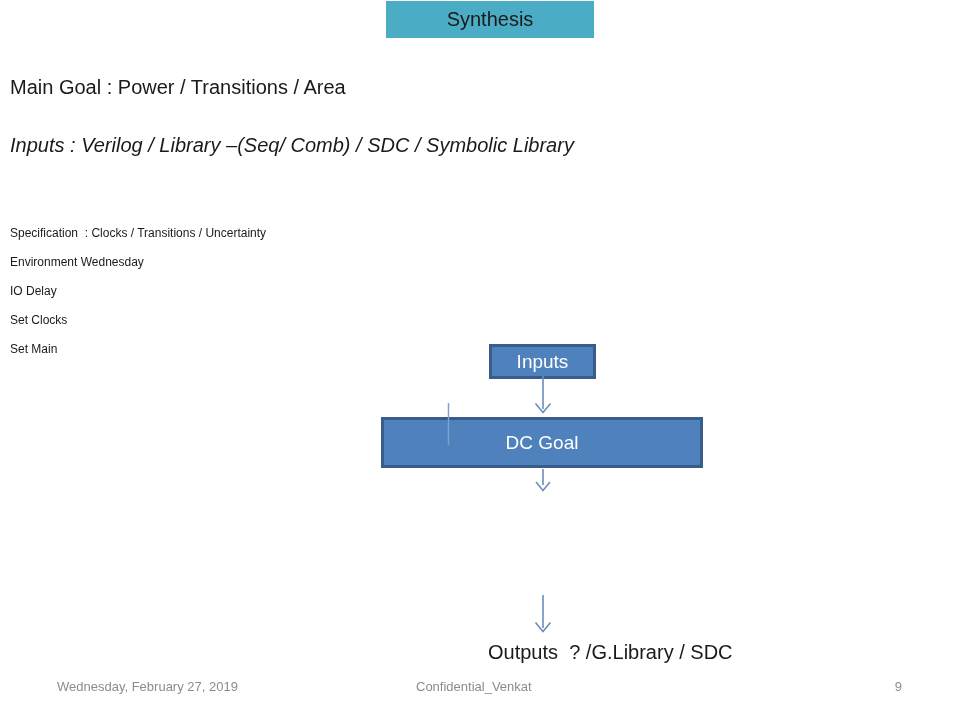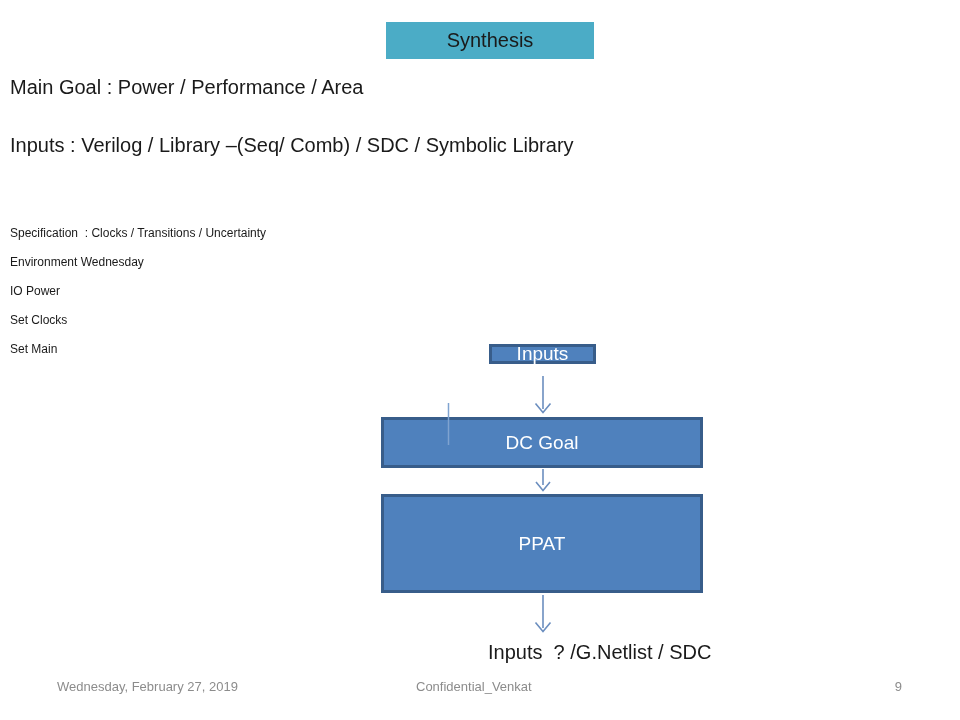--- a/index.html
+++ b/index.html
@@ -19,50 +19,50 @@
     background:#d9d9d9;
   }
   .slide{
     position:relative;
     width:960px;height:720px;
     background:var(--background);
     overflow:hidden;
   }
   .title-box{
     position:absolute;
-    left:386px;top:22px;width:208px;height:37px;
+    left:386px;top:1px;width:208px;height:37px;
     background:var(--title-bg);
     display:flex;align-items:center;justify-content:center;
   }
   .title-box span{
     font-size:20px;color:var(--text);
   }
   .body-line{
     position:absolute;left:10px;
     font-size:20px;color:var(--text);
     white-space:pre-wrap;
   }
   .line-main-goal{top:76px;}
-  .line-inputs{top:134px;}
+  .line-inputs{top:134px;font-style:italic;}
   .spec-block{
     position:absolute;left:10px;top:219px;
     font-size:12px;color:var(--text);
   }
   .spec-block p{
     line-height:29px;white-space:pre-wrap;
   }
   .flow-box{
     position:absolute;
     background:var(--box-fill);
     border:3px solid var(--box-border);
     display:flex;align-items:center;justify-content:center;
     color:var(--box-text);
     font-size:19px;
   }
-  .box-inputs{left:489px;top:344px;width:107px;height:20px;border-width:3px;}
+  .box-inputs{left:489px;top:344px;width:107px;height:35px;border-width:3px;}
   .box-dcshell{left:381px;top:417px;width:322px;height:51px;}
   .box-ppat{left:381px;top:494px;width:322px;height:99px;}
   .arrow-layer{
     position:absolute;left:0;top:0;width:960px;height:720px;
     pointer-events:none;
   }
   .outputs-text{
     position:absolute;left:488px;top:641px;
     font-size:20px;color:var(--text);
     white-space:pre-wrap;
@@ -83,61 +83,58 @@
 </style>
 </head>
 <body>
 
 <div class="slide">
 
   <div class="title-box">
     <span>Synthesis</span>
   </div>
 
-  <div class="body-line line-main-goal">Main Goal : Power / Performance / Area</div>
+  <div class="body-line line-main-goal">Main Goal : Power / Transitions / Area</div>
 
   <div class="body-line line-inputs">Inputs : Verilog / Library –(Seq/ Comb) / SDC / Symbolic Library</div>
 
   <div class="spec-block">
     <p>Specification  : Clocks / Transitions / Uncertainty</p>
     <p>Environment Wednesday</p>
-    <p>IO Power</p>
+    <p>IO Delay</p>
     <p>Set Clocks</p>
     <p>Set Main</p>
   </div>
 
   <div class="flow-box box-inputs">
     <span>Inputs</span>
   </div>
 
   <div class="flow-box box-dcshell">
     <span>DC Goal</span>
   </div>
 
-  <div class="flow-box box-ppat">
-    <span>PPAT</span>
-  </div>
 
   <svg class="arrow-layer" width="960" height="720" viewBox="0 0 960 720">
     <g stroke="#6B8EBF" stroke-width="1.6" fill="none">
       <line x1="543" y1="376" x2="543" y2="409"></line>
       <polyline points="535.5,403.5 543,412.5 550.5,403.5"></polyline>
     </g>
     <g stroke="#6B8EBF" stroke-width="1.6" fill="none">
       <line x1="543" y1="469" x2="543" y2="485"></line>
       <polyline points="536,482 543,490.5 550,482"></polyline>
     </g>
     <g stroke="#6B8EBF" stroke-width="1.6" fill="none">
       <line x1="543" y1="595" x2="543" y2="628"></line>
       <polyline points="535.5,622.5 543,631.5 550.5,622.5"></polyline>
     </g>
     <line x1="448.5" y1="403" x2="448.5" y2="445" stroke="#7FA3D0" stroke-width="1.5"></line>
   </svg>
 
-  <div class="outputs-text">Inputs  ? /G.Netlist / SDC</div>
+  <div class="outputs-text">Outputs  ? /G.Library / SDC</div>
 
   <div class="footer-date">Wednesday, February 27, 2019</div>
 
   <div class="footer-confidential">Confidential_Venkat</div>
 
   <div class="footer-page-number">9</div>
 
 </div>
 
 </body></html>

